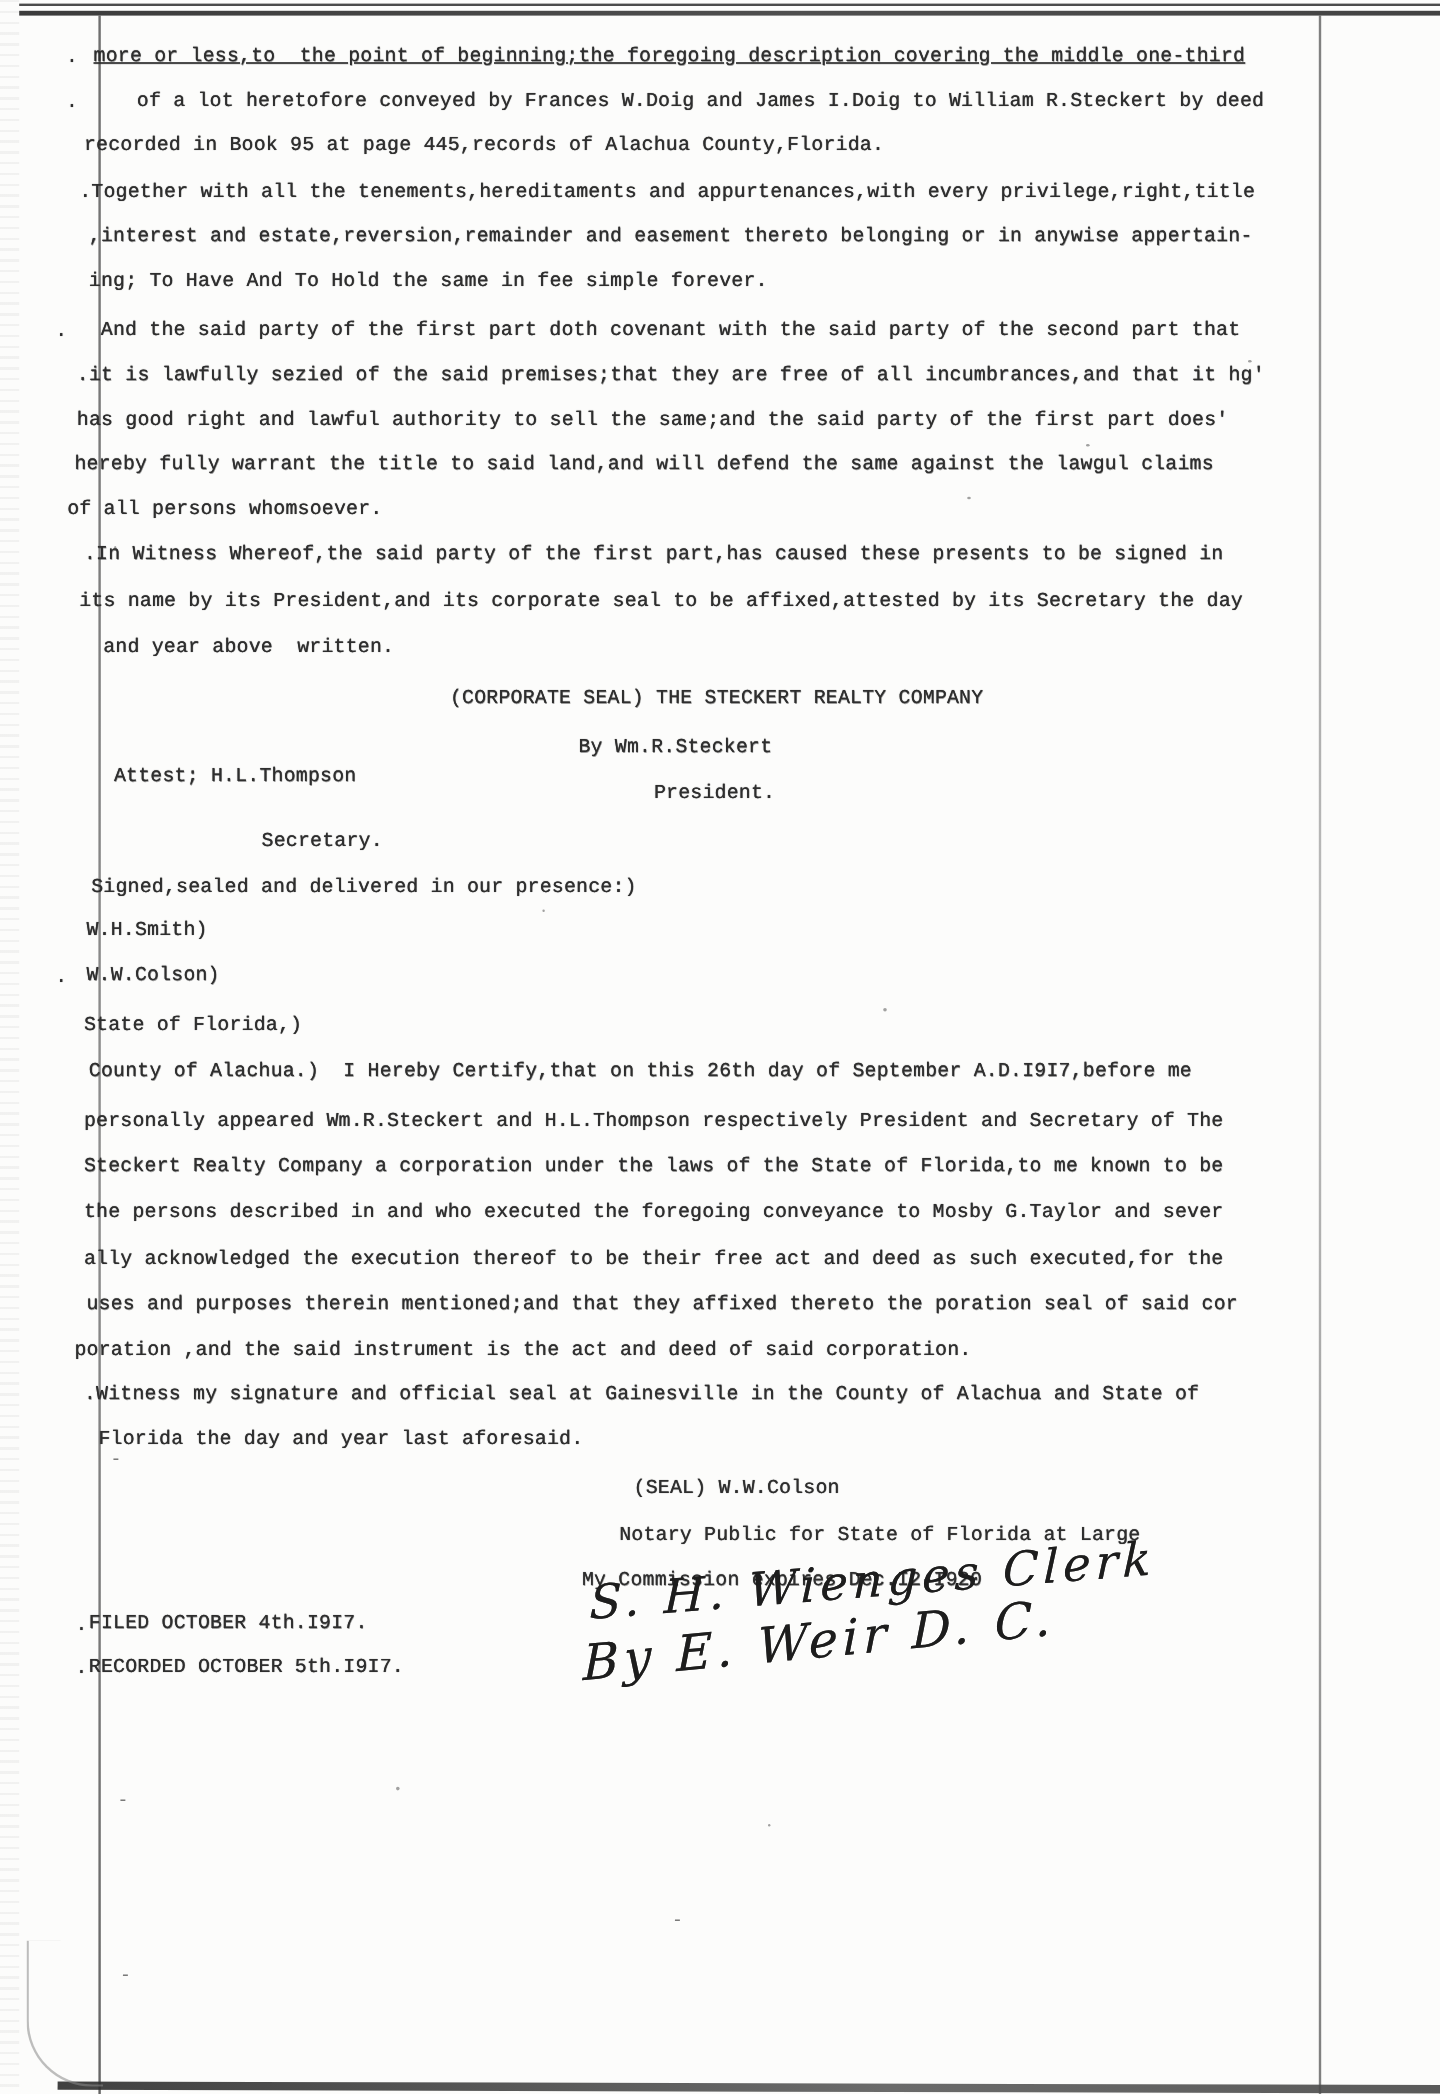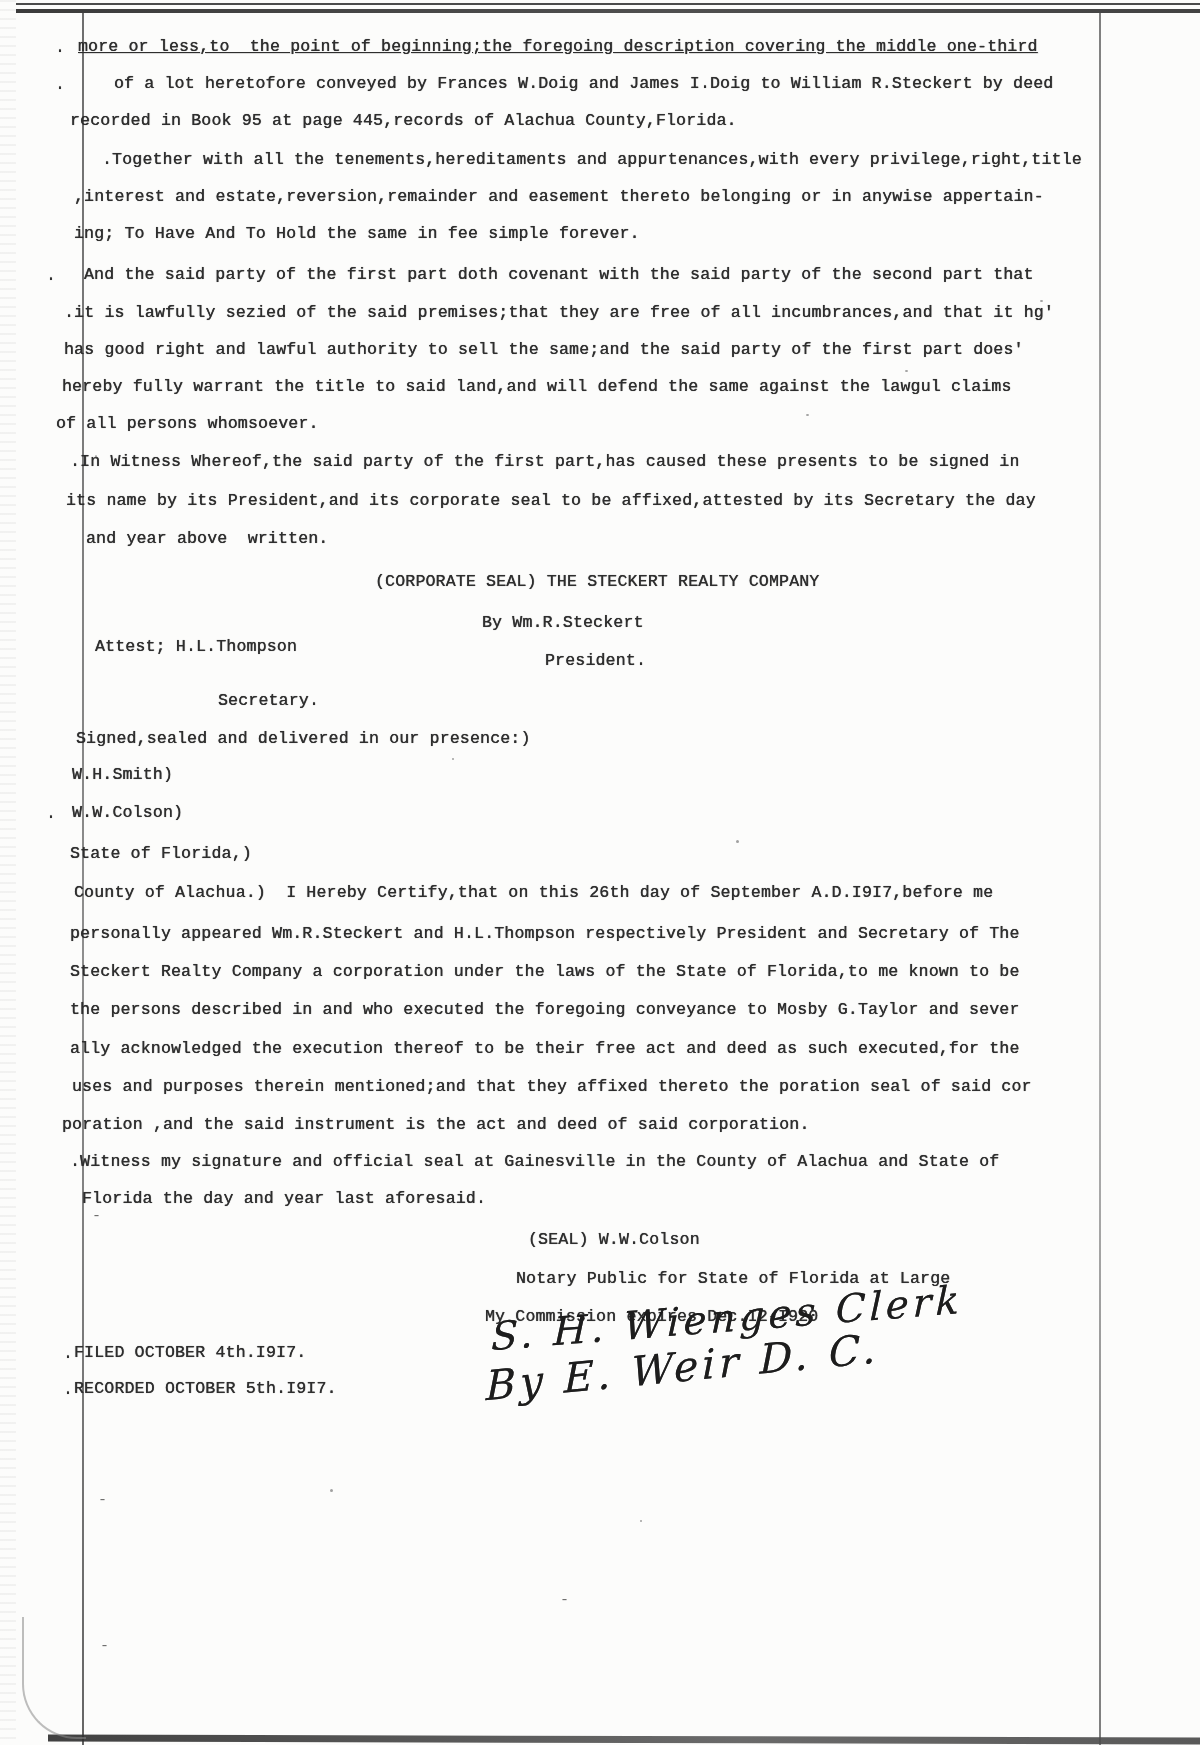--- a/index.html
+++ b/index.html
@@ -131,21 +131,21 @@
   <div class="top-rule-a"></div>
   <div class="top-rule-b"></div>
   <div class="left-rule"></div>
   <div class="right-rule"></div>
   <div class="bottom-bar"></div>
   <div class="corner-curl"></div>
 
   <div class="tline" style="left:78px;  top:36px;text-decoration:underline;">more or less,to  the point of beginning;the foregoing description covering the middle one-third</div>
   <div class="tline" style="left:78px;  top:73px;margin-left:36px;">of a lot heretofore conveyed by Frances W.Doig and James I.Doig to William R.Steckert by deed</div>
   <div class="tline" style="left:70px;  top:110px;">recorded in Book 95 at page 445,records of Alachua County,Florida.</div>
-  <div class="tline" style="left:66px;  top:149px;margin-left:36px;">.Together with all the tenements,hereditaments and appurtenances,with every privilege,right,title</div>
+  <div class="tline" style="left:66px;  top:149px;">.Together with all the tenements,hereditaments and appurtenances,with every privilege,right,title</div>
   <div class="tline" style="left:74px;  top:186px;">,interest and estate,reversion,remainder and easement thereto belonging or in anywise appertain-</div>
   <div class="tline" style="left:74px;  top:223px;">ing; To Have And To Hold the same in fee simple forever.</div>
   <div class="tline" style="left:64px;  top:302px;">.it is lawfully sezied of the said premises;that they are free of all incumbrances,and that it hg'</div>
   <div class="tline" style="left:84px;  top:264px;">And the said party of the first part doth covenant with the said party of the second part that</div>
   <div class="tline" style="left:64px;  top:339px;">has good right and lawful authority to sell the same;and the said party of the first part does'</div>
   <div class="tline" style="left:62px;  top:376px;">hereby fully warrant the title to said land,and will defend the same against the lawgul claims</div>
   <div class="tline" style="left:56px;  top:413px;text-align:center;">of all persons whomsoever.</div>
   <div class="tline" style="left:70px;  top:451px;">.In Witness Whereof,the said party of the first part,has caused these presents to be signed in</div>
   <div class="tline" style="left:66px;  top:490px;">its name by its President,and its corporate seal to be affixed,attested by its Secretary the day</div>
   <div class="tline" style="left:86px;  top:528px;">and year above  written.</div>

